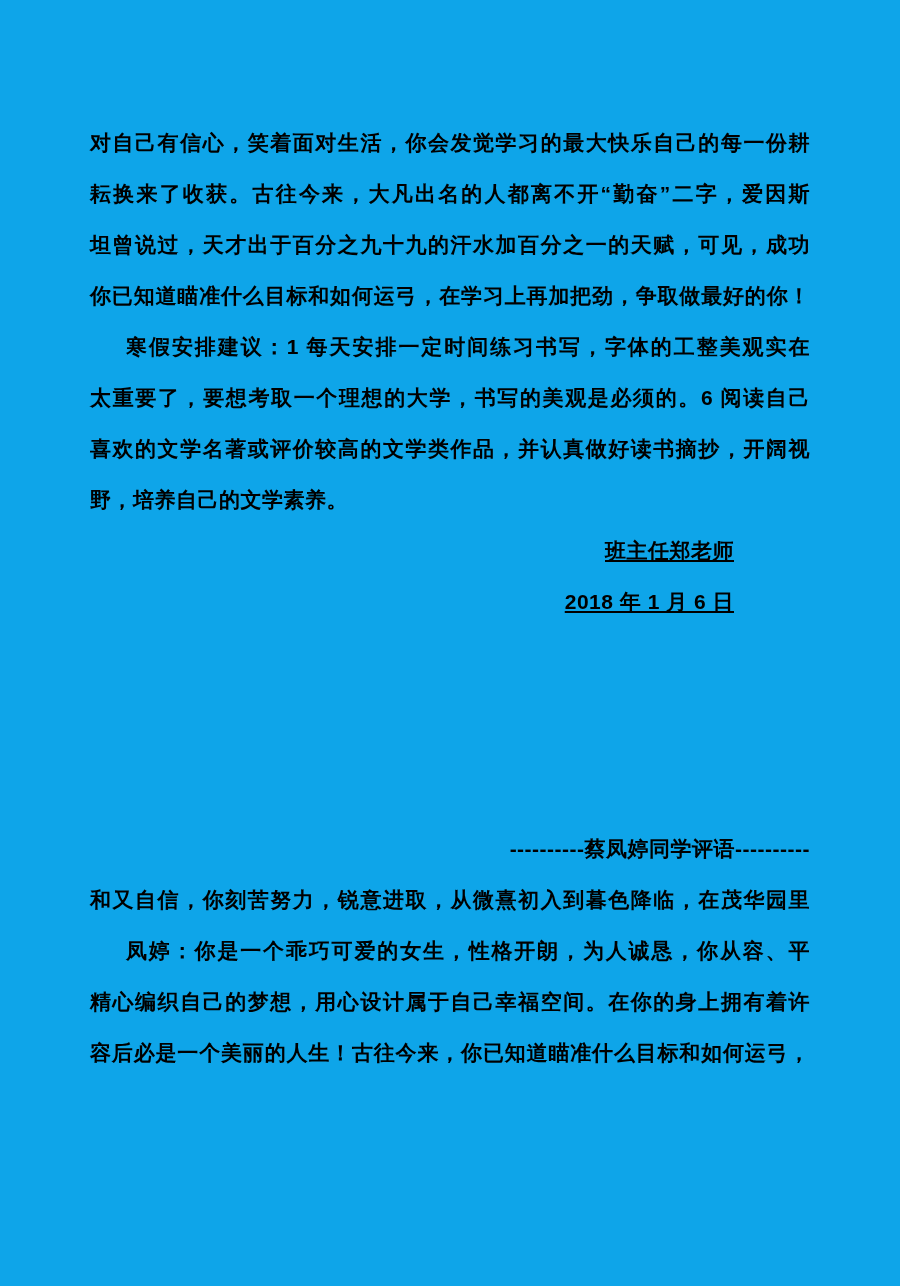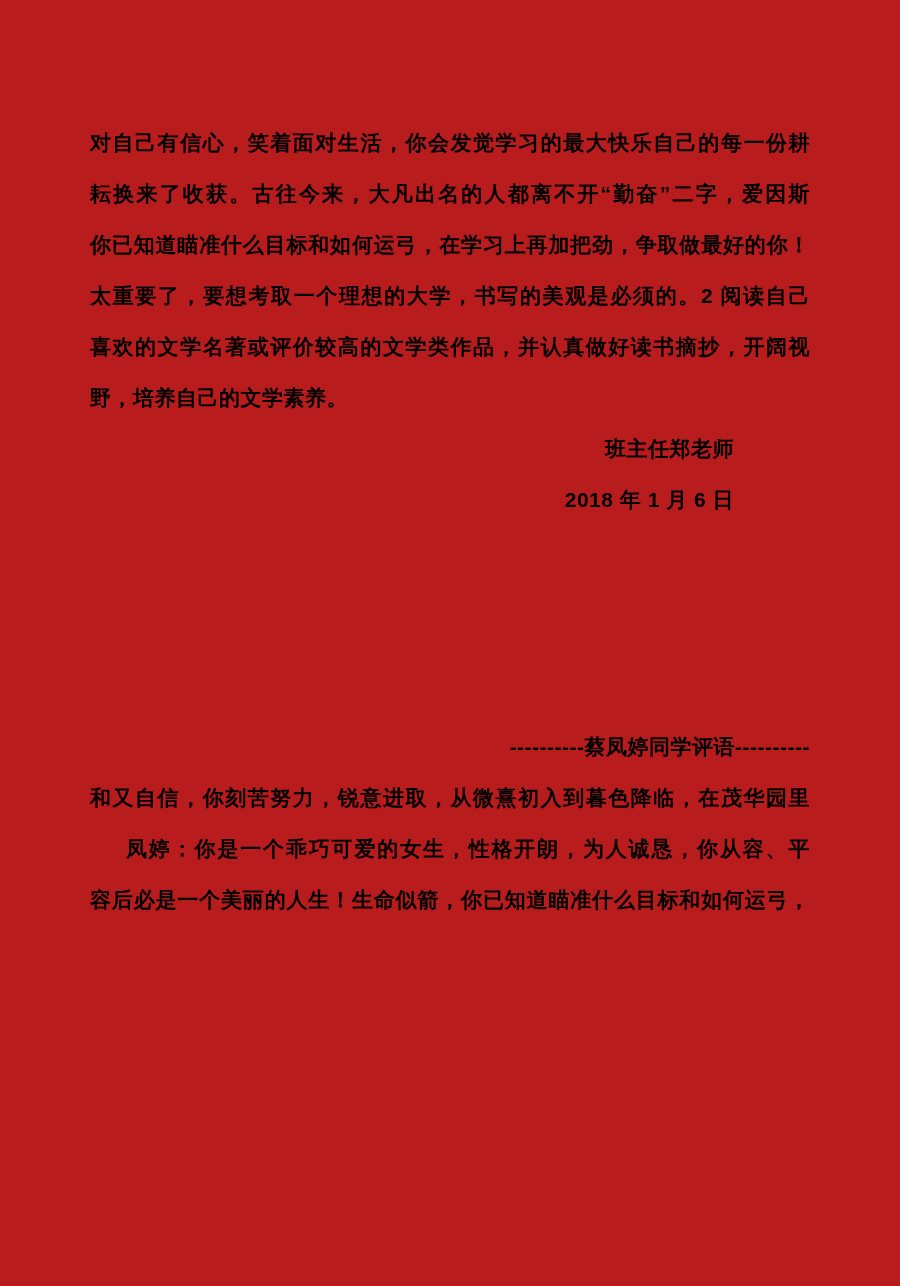--- a/index.html
+++ b/index.html
@@ -13,64 +13,68 @@
     overflow: hidden;
     font-family: "Liberation Sans", sans-serif;
     font-weight: 700;
     color: #000000;
   }
   .page {
     box-sizing: border-box;
     width: 900px;
     height: 1286px;
     padding: 117px 90px 0 90px;
-    background: #b91c1c;
+    background: #0ea5e9;
   }
   .line {
     height: 51px;
     line-height: 51px;
     font-size: 21px;
     letter-spacing: 0.5px;
   }
   .justify {
     text-align: justify;
     text-align-last: justify;
   }
   .indent {
     padding-left: 36px;
   }
   .sig {
     text-align: right;
     text-align-last: right;
     padding-right: 76px;
+    text-decoration: underline;
   }
   .section-header {
     text-align: right;
   }
   .spacer {
     height: 196px;
   }
 </style>
 </head>
 <body>
 
 <div class="page">
 
   <div class="line justify">对自己有信心，笑着面对生活，你会发觉学习的最大快乐自己的每一份耕</div>
   <div class="line justify">耘换来了收获。古往今来，大凡出名的人都离不开“勤奋”二字，爱因斯</div>
+  <div class="line justify">坦曾说过，天才出于百分之九十九的汗水加百分之一的天赋，可见，成功</div>
   <div class="line justify">你已知道瞄准什么目标和如何运弓，在学习上再加把劲，争取做最好的你！</div>
 
-  <div class="line justify">太重要了，要想考取一个理想的大学，书写的美观是必须的。2 阅读自己</div>
+  <div class="line justify indent">寒假安排建议：1 每天安排一定时间练习书写，字体的工整美观实在</div>
+  <div class="line justify">太重要了，要想考取一个理想的大学，书写的美观是必须的。6 阅读自己</div>
   <div class="line justify">喜欢的文学名著或评价较高的文学类作品，并认真做好读书摘抄，开阔视</div>
   <div class="line">野，培养自己的文学素养。</div>
 
   <div class="line sig">班主任郑老师</div>
   <div class="line sig">2018 年 1 月 6 日</div>
 
   <div class="spacer"></div>
 
   <div class="line section-header">----------蔡凤婷同学评语----------</div>
 
   <div class="line justify">和又自信，你刻苦努力，锐意进取，从微熹初入到暮色降临，在茂华园里</div>
   <div class="line justify indent">凤婷：你是一个乖巧可爱的女生，性格开朗，为人诚恳，你从容、平</div>
-  <div class="line justify">容后必是一个美丽的人生！生命似箭，你已知道瞄准什么目标和如何运弓，</div>
+  <div class="line justify">精心编织自己的梦想，用心设计属于自己幸福空间。在你的身上拥有着许</div>
+  <div class="line justify">容后必是一个美丽的人生！古往今来，你已知道瞄准什么目标和如何运弓，</div>
 
 </div>
 
 </body></html>

